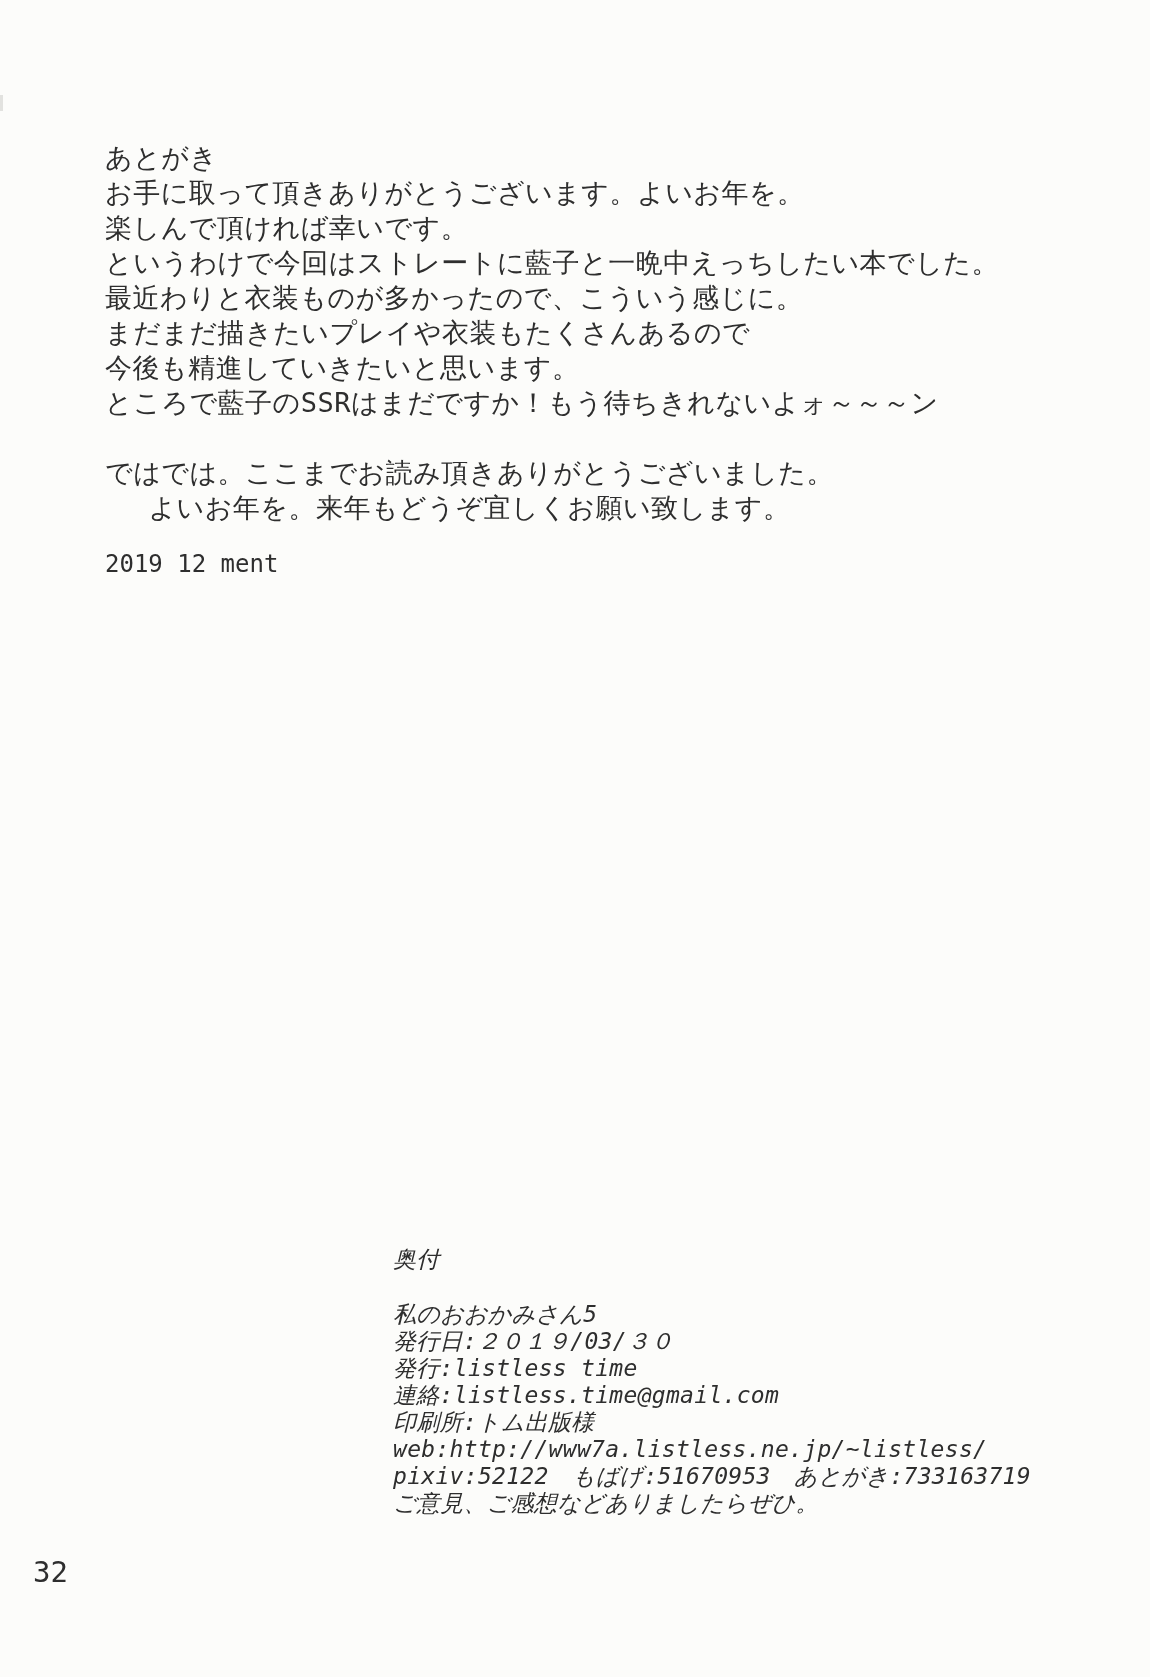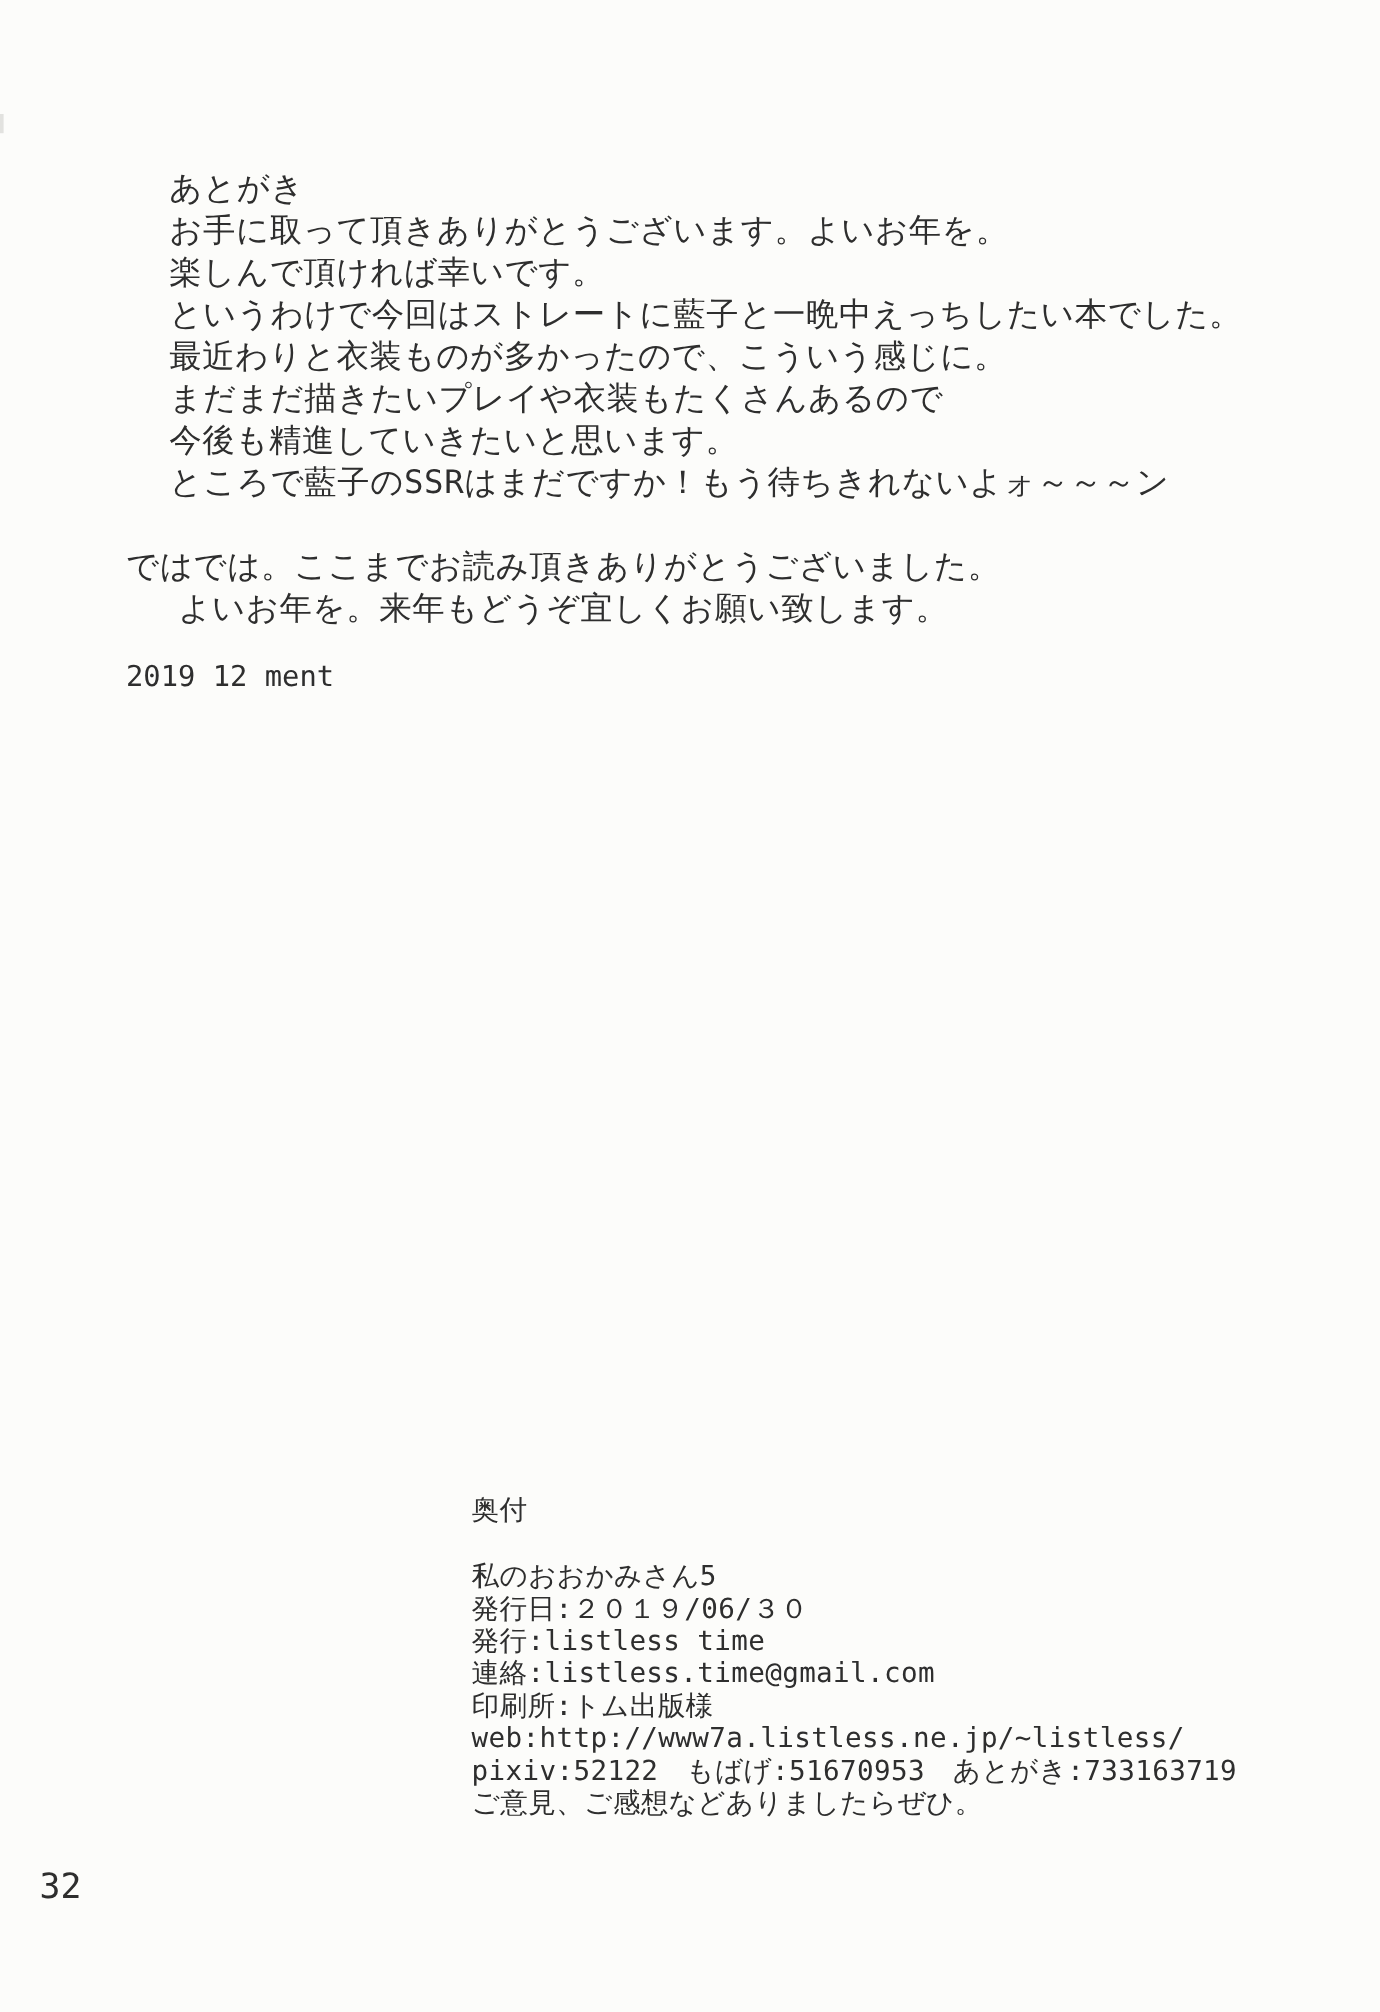--- a/index.html
+++ b/index.html
@@ -20,21 +20,20 @@
   .line {
     white-space: pre;
   }
   .afterword-body {
     position: absolute;
     left: 105px;
     top: 140px;
     font-size: 27px;
     line-height: 35px;
     letter-spacing: 0.5px;
-    margin-left: 36px;
   }
   .afterword-closing {
     position: absolute;
     left: 105px;
     top: 455px;
     font-size: 27px;
     line-height: 35px;
     letter-spacing: 0.5px;
     text-align: center;
   }
@@ -45,20 +44,21 @@
     font-size: 24px;
     line-height: 35px;
   }
   .colophon {
     position: absolute;
     left: 393px;
     top: 1246px;
     font-size: 23px;
     line-height: 27px;
     letter-spacing: 0.3px;
+    font-style: italic;
   }
   .colophon-title {
     margin-bottom: 28px;
   }
   .page-number {
     position: absolute;
     left: 33px;
     top: 1556px;
     font-size: 29px;
     line-height: 32px;
@@ -93,21 +93,21 @@
   <div class="afterword-closing">
     <div class="line">ではでは。ここまでお読み頂きありがとうございました。</div>
     <div class="line">よいお年を。来年もどうぞ宜しくお願い致します。</div>
   </div>
 
   <div class="signature line">2019 12 ment</div>
 
   <div class="colophon">
     <div class="line colophon-title">奥付</div>
     <div class="line">私のおおかみさん5</div>
-    <div class="line">発行日:２０１９/06/３０</div>
+    <div class="line">発行日:２０１９/03/３０</div>
     <div class="line">発行:listless time</div>
     <div class="line">連絡:listless.time@gmail.com</div>
     <div class="line">印刷所:トム出版様</div>
     <div class="line">web:http://www7a.listless.ne.jp/~listless/</div>
     <div class="line">pixiv:52122　もばげ:51670953　あとがき:733163719</div>
     <div class="line">ご意見、ご感想などありましたらぜひ。</div>
   </div>
 
   <div class="page-number line">32</div>
 

